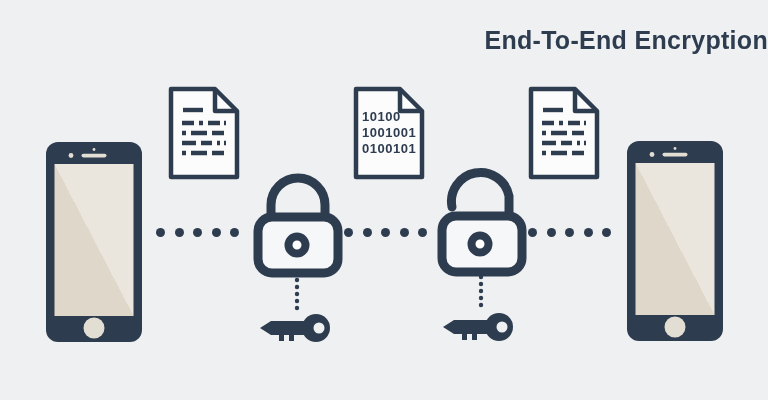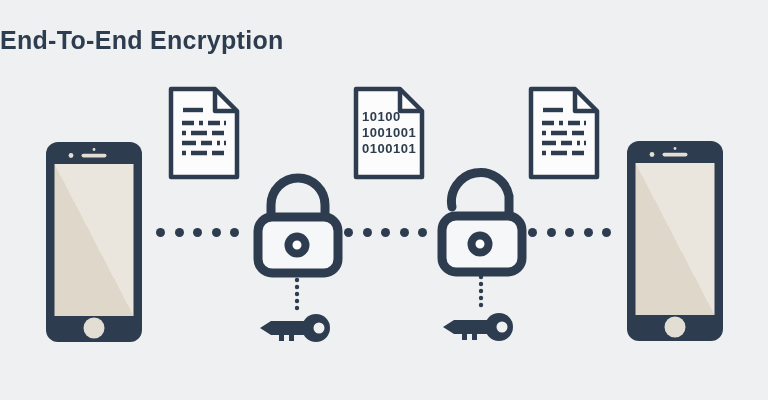--- a/index.html
+++ b/index.html
@@ -3,21 +3,21 @@
 <meta charset="utf-8">
 <style>
   html,body{margin:0;padding:0;}
   .stage{
     position:relative;width:768px;height:400px;overflow:hidden;
     background:#eef0f1;
     font-family:"Liberation Sans",sans-serif;
   }
   .title{
     position:absolute;top:26px;left:0;width:768px;
-    text-align:left;font-size:25px;font-weight:bold;
+    text-align:right;font-size:25px;font-weight:bold;
     color:#2e3c50;letter-spacing:.3px;
   }
   .abs{position:absolute;}
   .dotrow{
     position:absolute;top:228px;display:flex;gap:9.5px;align-items:center;
   }
   .dotrow .dot{
     width:9px;height:9px;border-radius:50%;background:#2e3c50;display:block;
   }
   svg text.bin{

